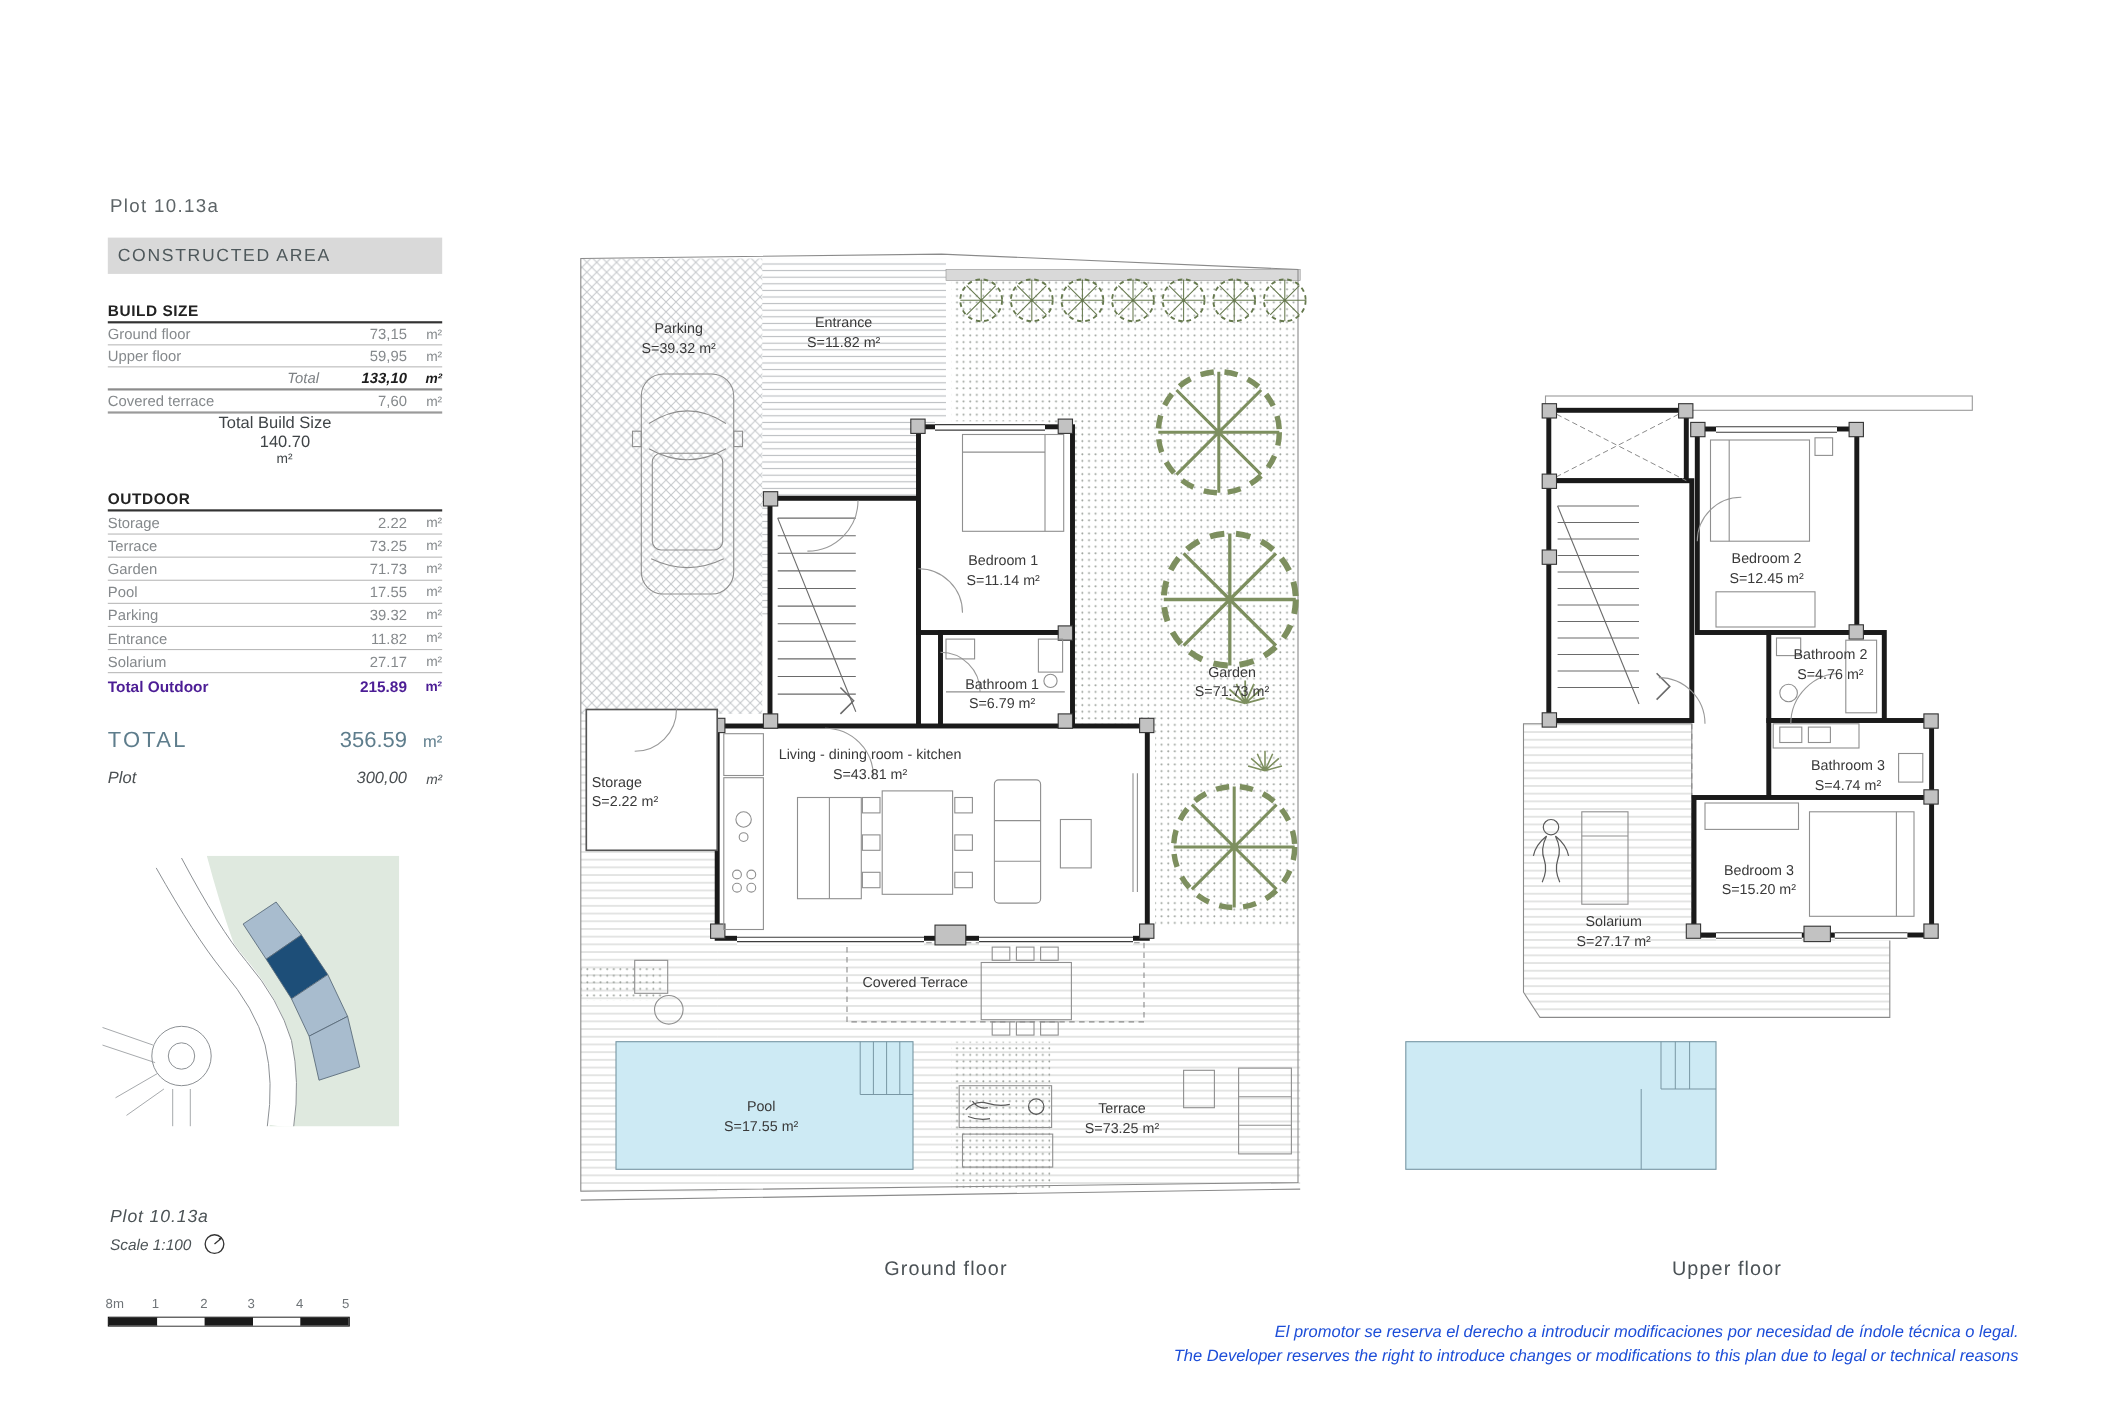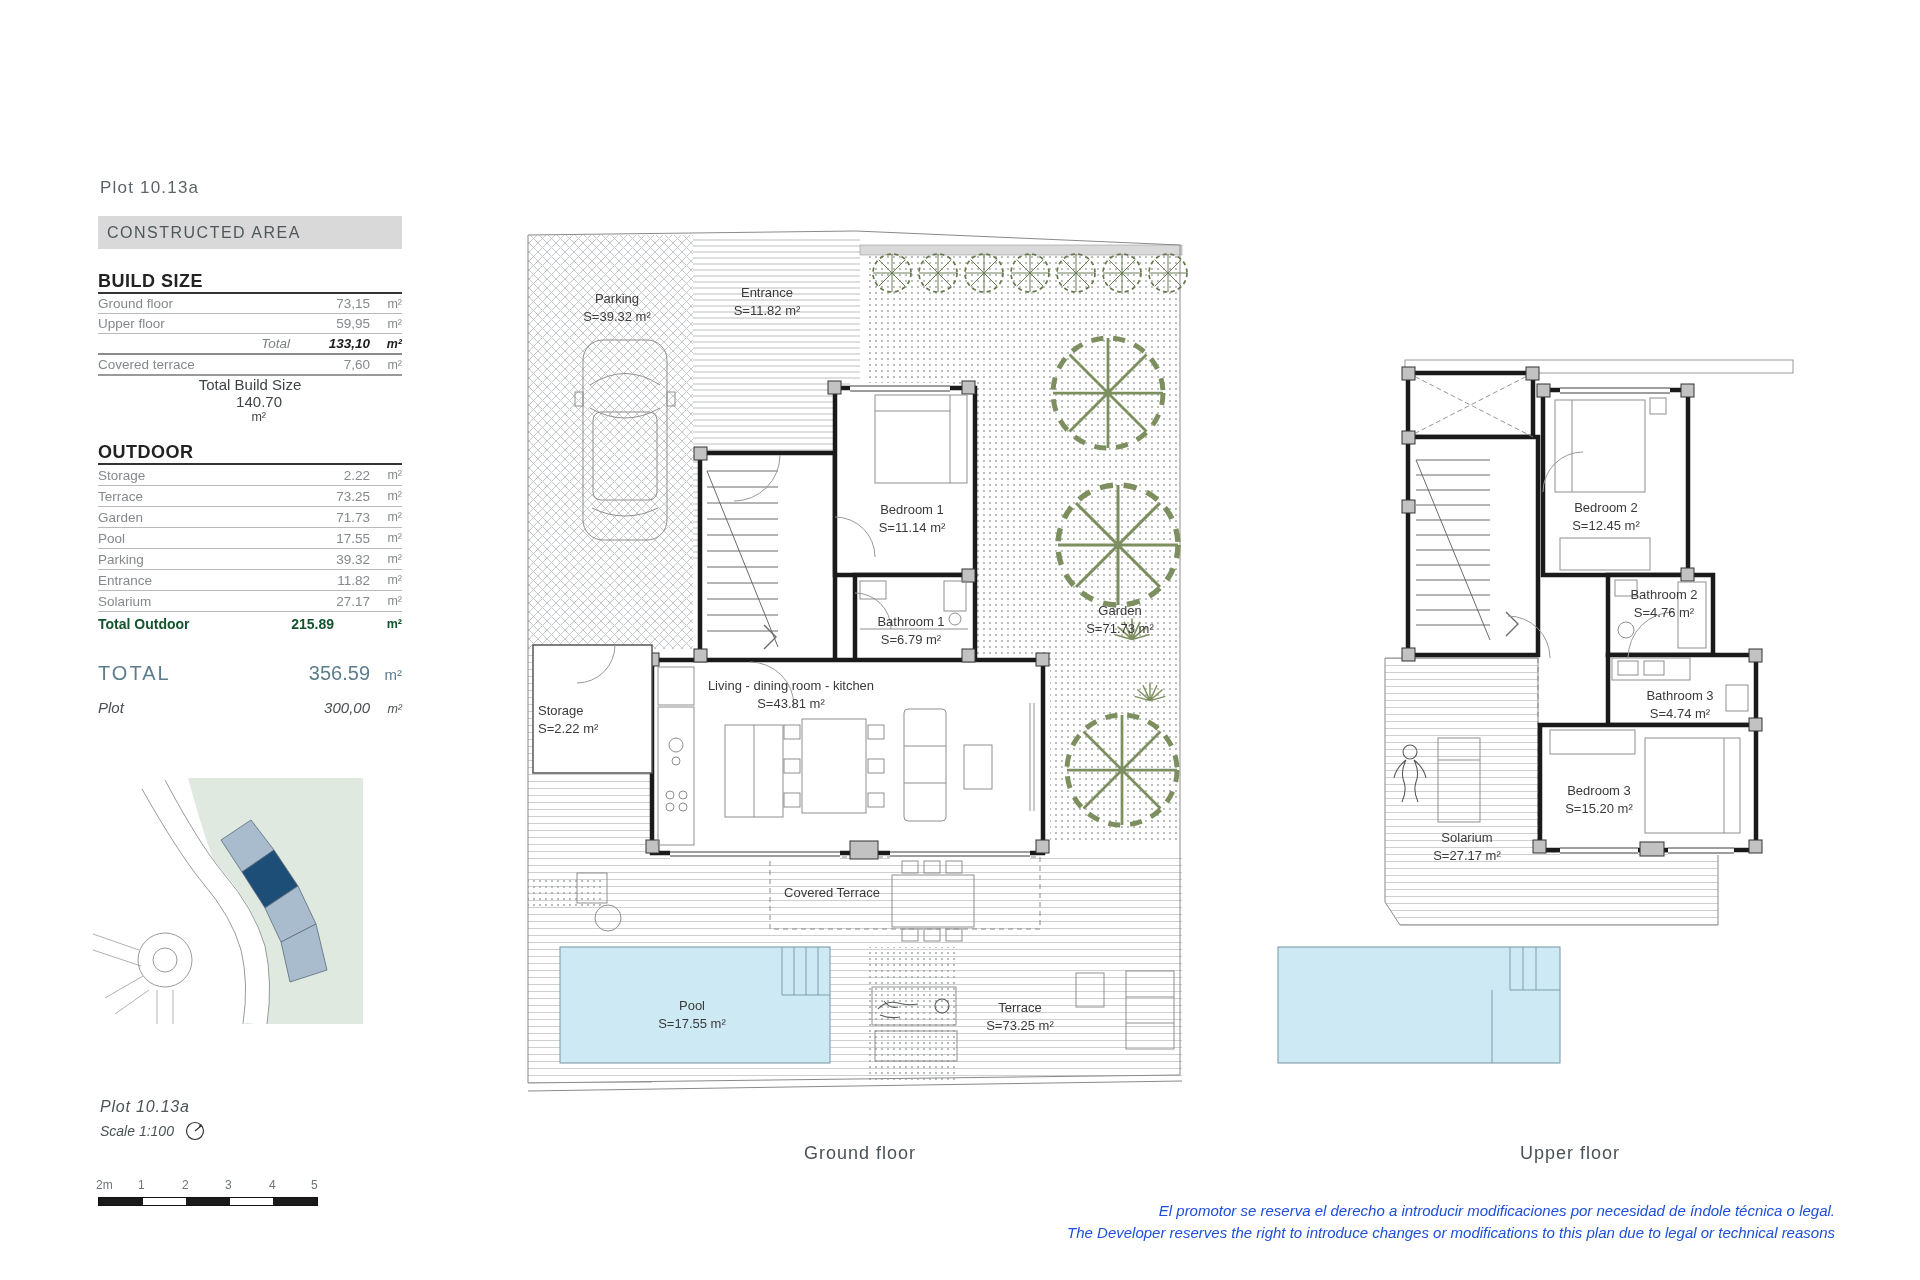--- a/index.html
+++ b/index.html
@@ -4,34 +4,34 @@
 <style>
   html,body{margin:0;padding:0;background:#ffffff;}
   #page{position:relative;width:1920px;height:1280px;background:#fff;overflow:hidden;
         font-family:"Liberation Sans",sans-serif;}
   
   #plot-title{position:absolute;left:100px;top:178px;font-size:17px;color:#5d6467;letter-spacing:1.2px;}
   #ca-bar{position:absolute;left:98px;top:216px;width:304px;height:33px;background:#d9d9d9;
           display:flex;align-items:center;padding-left:9px;box-sizing:border-box;
           font-size:16px;color:#4e585b;letter-spacing:1.5px;}
   #tables{position:absolute;left:98px;top:271px;width:304px;}
-  .sect-head{font-weight:bold;font-size:18px;color:#222;letter-spacing:.5px;height:21px;
+  .sect-head{font-weight:bold;font-size:14px;color:#222;letter-spacing:.5px;height:21px;
              border-bottom:2px solid #333;display:flex;align-items:center;}
   .trow{display:flex;align-items:center;height:19px;border-bottom:1px solid #b9b9b9;
         font-size:13.5px;color:#85898c;}
   .orow{height:20px;}
   .tl{flex:1;}
   .tv{width:64px;text-align:right;}
   .tu{width:32px;text-align:right;font-size:12.5px;}
   .row-total .tl{text-align:right;font-style:italic;padding-right:16px;color:#7e8285;}
   .row-total .tv,.row-total .tu{font-weight:bold;font-style:italic;color:#1d1d1d;}
   .row-total{border-bottom:2px solid #8c8c8c;}
   .row-covered{border-bottom:2px solid #9a9a9a;}
   .row-tbs{height:34px;border-bottom:none;font-size:15px;color:#3f4447;flex-direction:column;}
-  .row-toutd{height:24px;font-weight:bold;color:#14532d;border-bottom:none;font-size:14px;gap:36px;}
+  .row-toutd{height:24px;font-weight:bold;color:#4c1d95;border-bottom:none;font-size:14px;}
   #outdoor-block{margin-top:32px;}
   #total-block{display:flex;align-items:baseline;margin-top:26px;color:#5e7d8c;}
   #total-block .lbl{flex:1;font-size:20px;letter-spacing:2px;}
   #total-block .val{font-size:20px;width:84px;text-align:right;}
   #total-block .unit{font-size:15px;width:32px;text-align:right;}
   #plot-row{display:flex;align-items:flex-end;margin-top:14px;font-style:italic;color:#4a4f52;}
   #plot-row .lbl{flex:1;font-size:15px;}
   #plot-row .val{font-size:15px;width:84px;text-align:right;}
   #plot-row .unit{font-size:12.5px;width:32px;text-align:right;}
   
@@ -492,21 +492,21 @@
     <div id="scale-line">
       <span>Scale 1:100</span>
       <svg width="22" height="22" viewBox="0 0 22 22">
         <circle cx="11" cy="11" r="8.5" fill="none" stroke="#333" stroke-width="1.2"></circle>
         <path d="M11,11 L17.5,5.5 M17.5,5.5 L15,6.2" stroke="#333" stroke-width="1.2" fill="none"></path>
       </svg>
     </div>
   </div>
 
   <div id="scale-bar">
-    <span class="lab" style="left:-2px;">2m</span>
+    <span class="lab" style="left:-2px;">8m</span>
     <span class="lab" style="left:40px;">1</span>
     <span class="lab" style="left:84px;">2</span>
     <span class="lab" style="left:127px;">3</span>
     <span class="lab" style="left:171px;">4</span>
     <span class="lab" style="left:213px;">5</span>
     <div id="bar">
       <div class="seg segb"></div>
         <div class="seg segw"></div>
         <div class="seg segb"></div>
         <div class="seg segw"></div>

